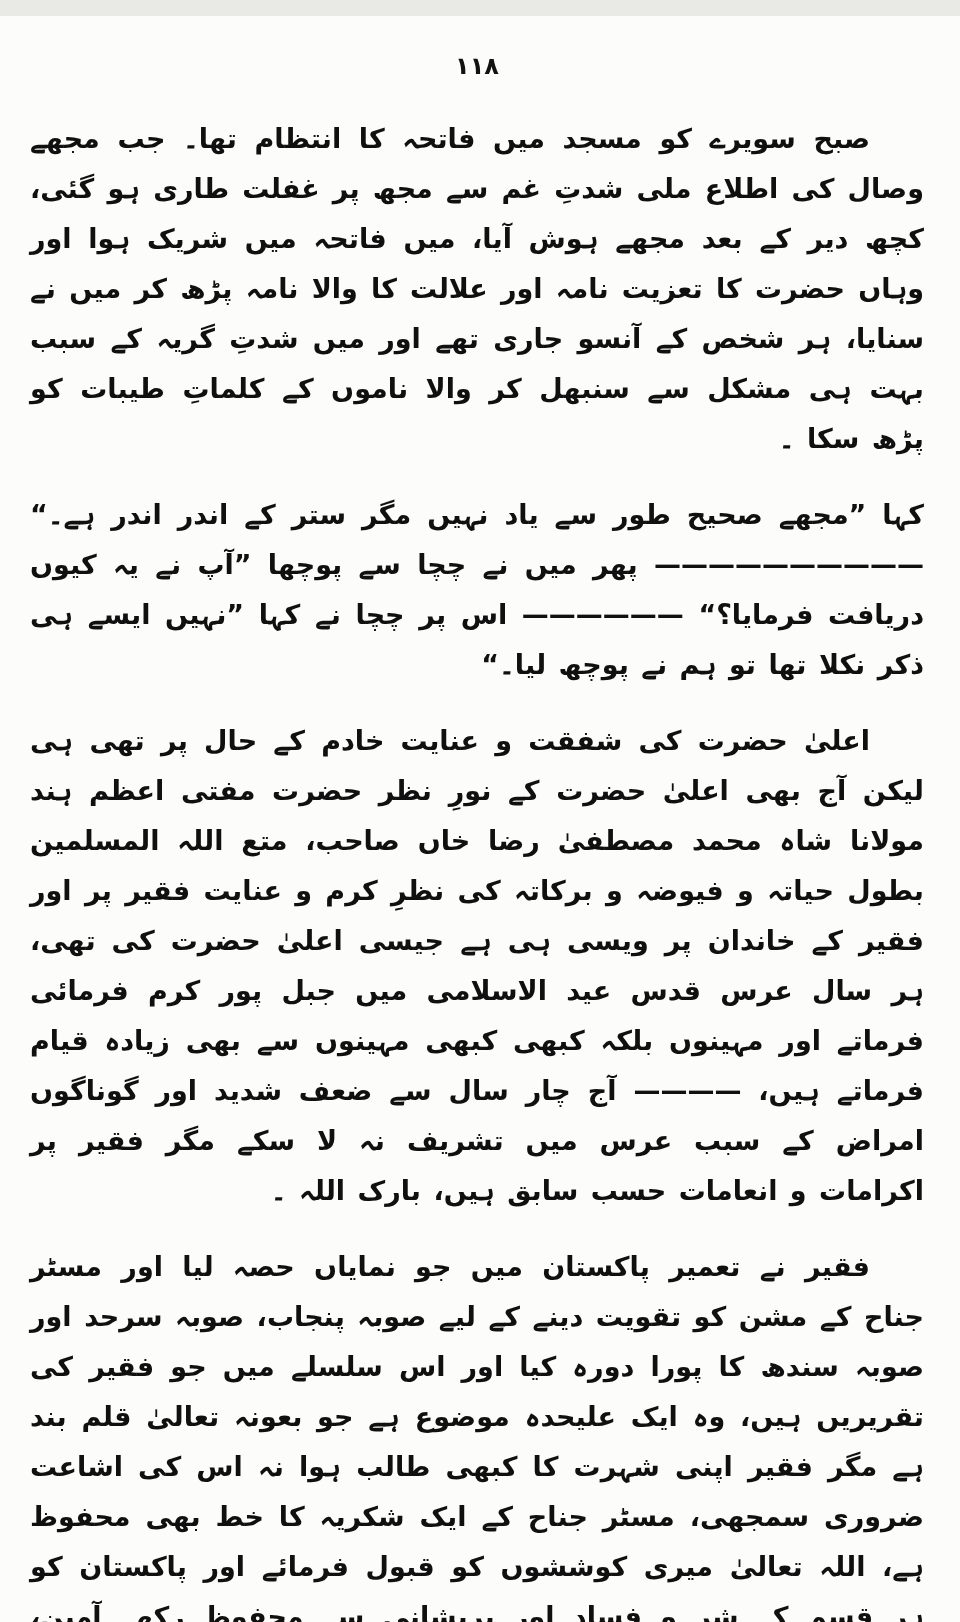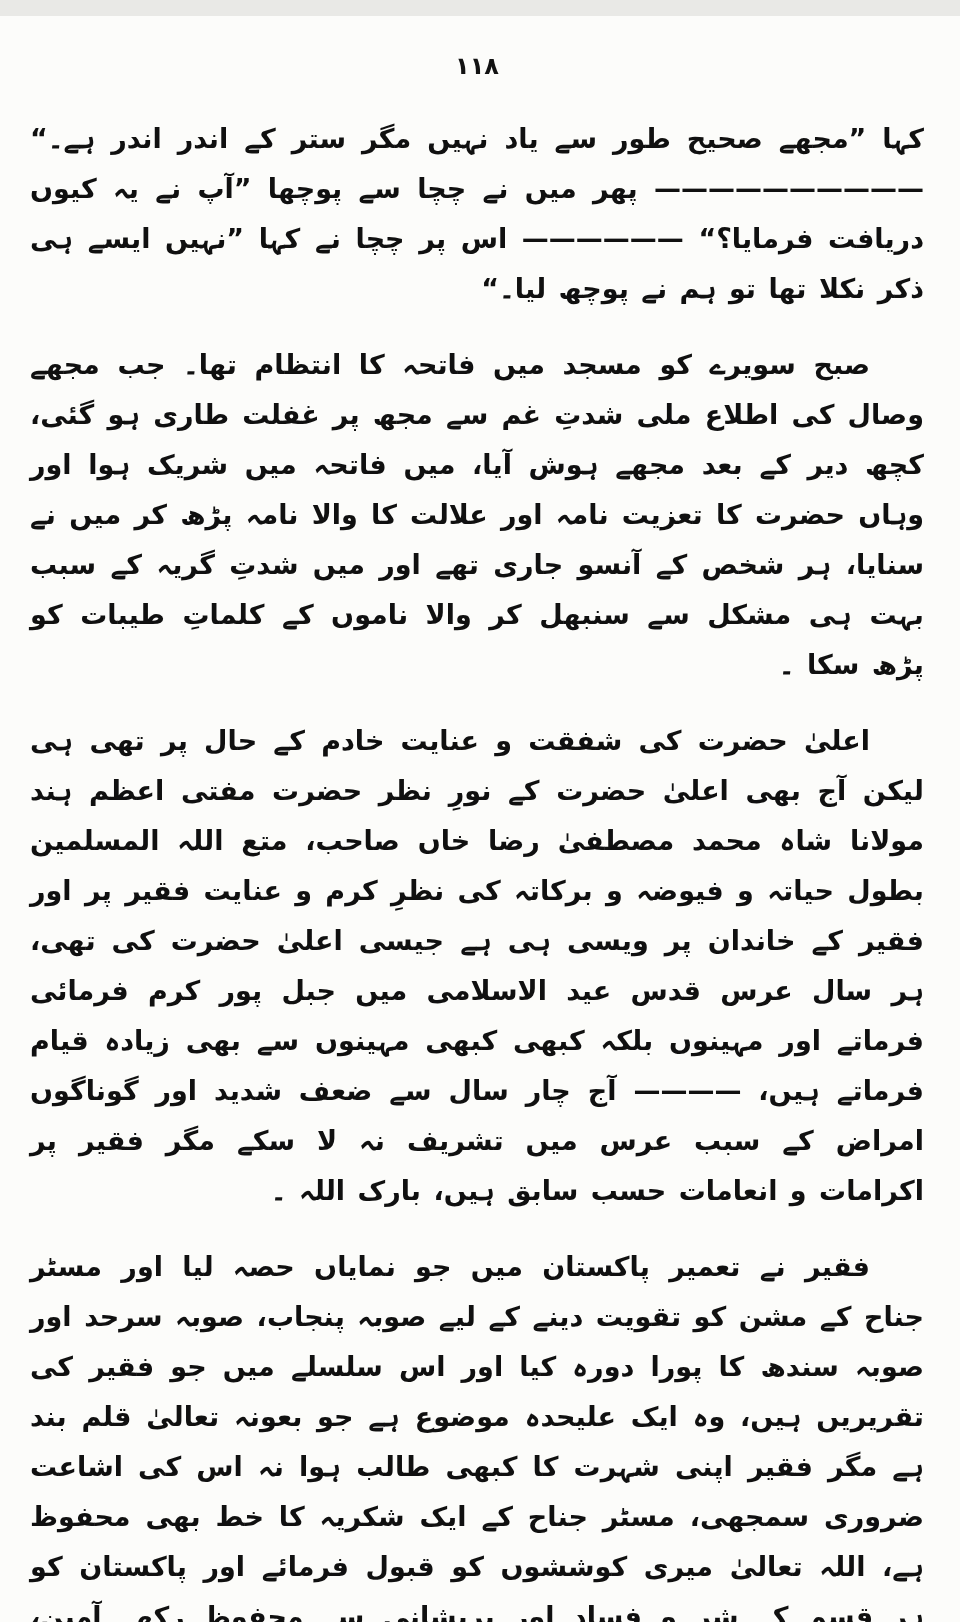--- a/index.html
+++ b/index.html
@@ -47,20 +47,20 @@
     letter-spacing: -1px;
     white-space: nowrap;
   }
 </style>
 </head>
 <body>
 
 <div class="page">
   <div class="page-number">۱۱۸</div>
 
+  <p class="para indent"><span>صبح سویرے کو مسجد میں فاتحہ کا انتظام تھا۔ جب مجھے وصال کی اطلاع ملی شدتِ غم سے مجھ پر غفلت طاری ہو گئی، کچھ دیر کے بعد مجھے ہوش آیا، میں فاتحہ میں شریک ہوا اور وہاں حضرت کا تعزیت نامہ اور علالت کا والا نامہ پڑھ کر میں نے سنایا، ہر شخص کے آنسو جاری تھے اور میں شدتِ گریہ کے سبب بہت ہی مشکل سے سنبھل کر والا ناموں کے کلماتِ طیبات کو پڑھ سکا ۔</span></p>
+
   <p class="para"><span>کہا ”مجھے صحیح طور سے یاد نہیں مگر ستر کے اندر اندر ہے۔“ </span><span class="dash-run">——————————</span><span> پھر میں نے چچا سے پوچھا ”آپ نے یہ کیوں دریافت فرمایا؟“ </span><span class="dash-run">——————</span><span> اس پر چچا نے کہا ”نہیں ایسے ہی ذکر نکلا تھا تو ہم نے پوچھ لیا۔“</span></p>
-
-  <p class="para indent"><span>صبح سویرے کو مسجد میں فاتحہ کا انتظام تھا۔ جب مجھے وصال کی اطلاع ملی شدتِ غم سے مجھ پر غفلت طاری ہو گئی، کچھ دیر کے بعد مجھے ہوش آیا، میں فاتحہ میں شریک ہوا اور وہاں حضرت کا تعزیت نامہ اور علالت کا والا نامہ پڑھ کر میں نے سنایا، ہر شخص کے آنسو جاری تھے اور میں شدتِ گریہ کے سبب بہت ہی مشکل سے سنبھل کر والا ناموں کے کلماتِ طیبات کو پڑھ سکا ۔</span></p>
 
   <p class="para indent"><span>اعلیٰ حضرت کی شفقت و عنایت خادم کے حال </span><span class="u">پر تھی ہی</span><span> لیکن آج بھی اعلیٰ حضرت کے نورِ نظر حضرت مفتی اعظم ہند مولانا شاہ </span><span class="u">محمد مصطفیٰ رضا خاں صاحب</span><span>، متع اللہ المسلمین بطول حیاتہ و فیوضہ و برکاتہ کی نظرِ کرم و عنایت فقیر پر اور فقیر کے </span><span class="u">خاندان پر ویسی ہی ہے</span><span> جیسی اعلیٰ حضرت کی تھی، ہر سال عرس قدس عید الاسلامی میں </span><span class="u">جبل پور کرم</span><span> فرمائی فرماتے اور مہینوں بلکہ کبھی کبھی مہینوں سے بھی زیادہ قیام فرماتے ہیں، </span><span class="dash-run">————</span><span> آج چار سال سے ضعف شدید اور گوناگوں امراض کے سبب عرس میں تشریف نہ لا سکے مگر فقیر پر اکرامات و انعامات حسب سابق ہیں، بارک اللہ ۔</span></p>
 
   <p class="para indent"><span class="u">فقیر نے تعمیر پاکستان</span><span> میں جو نمایاں </span><span class="u">حصہ لیا</span><span> اور </span><span class="u">مسٹر جناح</span><span> کے مشن کو تقویت دینے کے لیے صوبہ پنجاب، صوبہ سرحد اور صوبہ سندھ کا پورا دورہ کیا اور اس سلسلے میں جو فقیر کی تقریریں ہیں، وہ ایک علیحدہ موضوع ہے جو بعونہ تعالیٰ </span><span class="u">قلم</span><span> بند ہے مگر فقیر اپنی شہرت کا کبھی طالب ہوا نہ اس کی اشاعت ضروری سمجھی، </span><span class="u">مسٹر جناح</span><span> کے ایک شکریہ کا خط بھی محفوظ ہے، اللہ تعالیٰ میری کوششوں کو قبول فرمائے اور پاکستان کو ہر قسم کے شر و فساد اور پریشانی سے محفوظ رکھے آمین، واللہ الموفق ۔</span></p>
 </div>
 
 </body></html>

